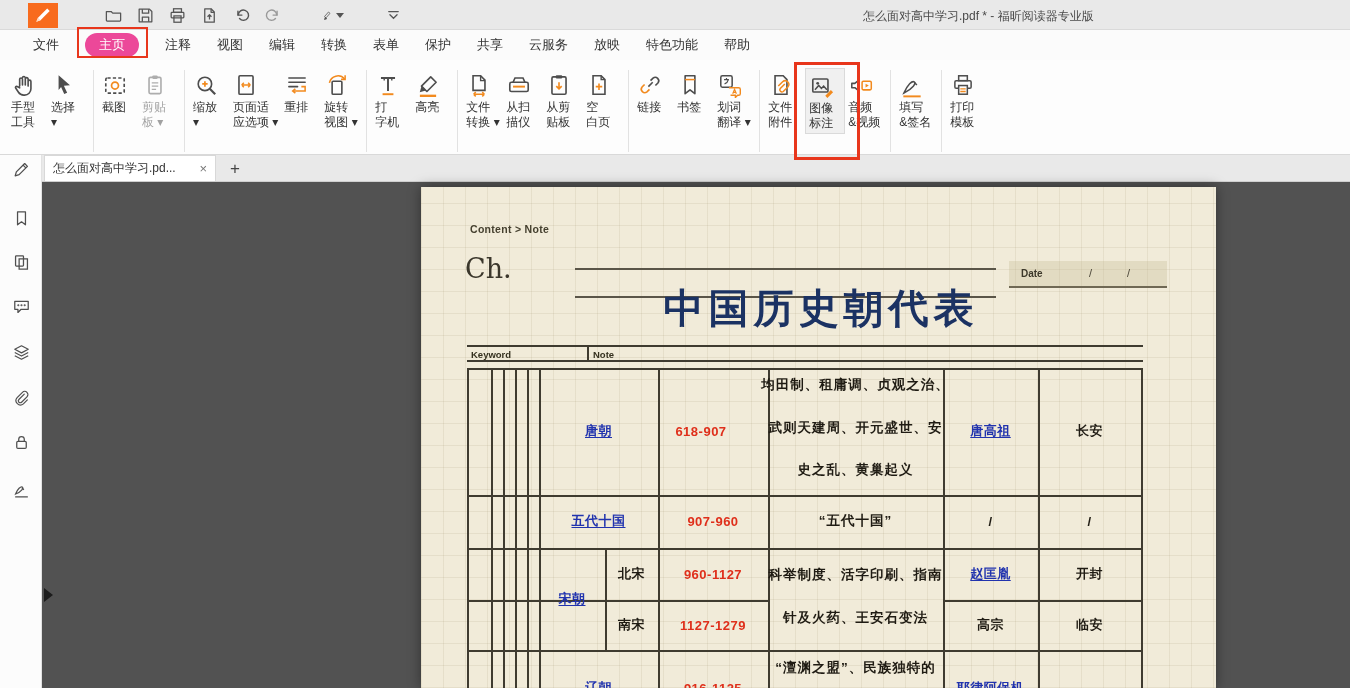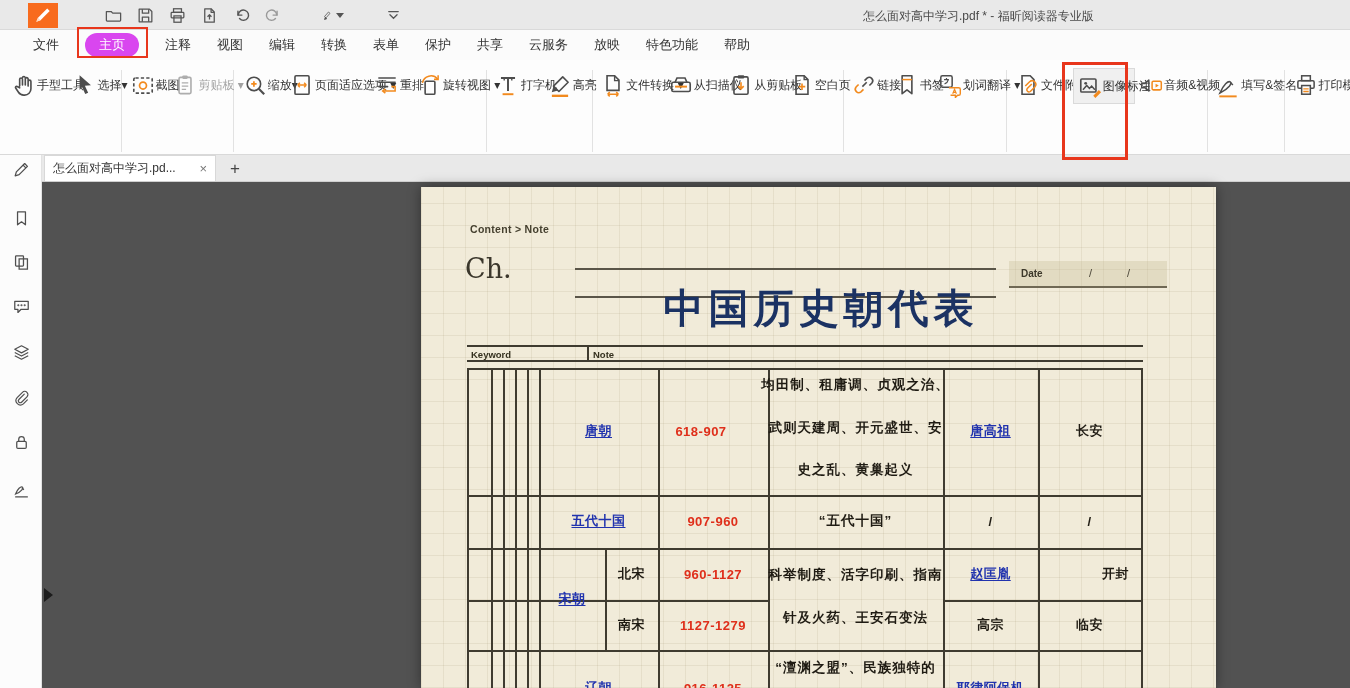--- a/index.html
+++ b/index.html
@@ -14,26 +14,26 @@
   .tb-icon { width:22px; height:22px; display:flex; align-items:center; justify-content:center; }
   .tb-icon svg { display:block; }
   .tb-caret { width:0; height:0; border-left:4px solid transparent; border-right:4px solid transparent; border-top:5px solid #555; margin-left:2px; }
   .tb-gap { width:18px; }
   .tb-title { position:absolute; left:835px; top:8px; font-size:12px; color:#4a4a4a; white-space:nowrap;margin-left:28px; }
 
   
   .menubar { position:absolute; left:0; top:30px; width:100%; height:30px; background:#fbfbfb; display:flex; align-items:center; padding-left:33px; gap:26px; }
   .menu-item { font-size:13px; color:#333; white-space:nowrap; cursor:default; }
   .menu-item-wrap { position:relative; display:flex; align-items:center; }
-  .menu-pill { display:inline-block; background:#d946ef; color:#fff; padding:3px 14px; border-radius:12px; font-size:13px; white-space:nowrap; }
+  .menu-pill { display:inline-block; background:#ec4899; color:#fff; padding:3px 14px; border-radius:12px; font-size:13px; white-space:nowrap; }
   .frame { position:absolute; border:2px solid #e8361c; pointer-events:none; z-index:20; }
 
   
   .ribbon { position:absolute; left:0; top:60px; width:100%; height:95px; background:#fdfdfd; border-bottom:1px solid #d9d9d9; display:flex; align-items:flex-start; padding:8px 0 0 8px; z-index:3; }
-  .rbtn { position:relative; display:flex; align-items:center; min-width:40px; padding:2px 3px; }
+  .rbtn { position:relative; display:flex; flex-direction:column; align-items:flex-start; min-width:40px; padding:2px 3px; }
   .rbtn.pressed { background:#f0f0f0; border:1px solid #dadada; }
   .rbtn.disabled { opacity:.45; }
   .ricon { height:30px; display:flex; align-items:center; }
   .ricon svg { display:block; }
   .rl { font-size:12px; line-height:15px; color:#333; white-space:nowrap; }
   .rsep { width:1px; align-self:stretch; background:#e2e2e2; margin:2px 5px; }
 
   
   .tabbar { position:absolute; left:42px; top:155px; right:0; height:27px; background:#e9e9e9; border-bottom:1px solid #cfcfcf; display:flex; align-items:flex-end; }
   .tab { width:172px; height:26px; background:#fff; border:1px solid #d8d8d8; border-bottom:none; display:flex; align-items:center; gap:6px; padding:0 8px; margin-left:2px; }
@@ -541,21 +541,21 @@
 
       <div class="cell c-link" style="left:118px; top:403px; width:66px;">宋朝</div>
       <div class="cell c-dark" style="left:184px; top:378px; width:53px;">北宋</div>
       <div class="cell c-dark" style="left:184px; top:429px; width:53px;">南宋</div>
       <div class="cell c-red" style="left:237px; top:378px; width:110px;">960-1127</div>
       <div class="cell c-red" style="left:237px; top:429px; width:110px;">1127-1279</div>
       <div class="cell c-dark c-note" style="left:347px; top:379px; width:175px;">科举制度、活字印刷、指南</div>
       <div class="cell c-dark c-note" style="left:347px; top:422px; width:175px;">针及火药、王安石变法</div>
       <div class="cell c-link" style="left:522px; top:378px; width:95px;">赵匡胤</div>
       <div class="cell c-dark" style="left:522px; top:429px; width:95px;">高宗</div>
-      <div class="cell c-dark" style="left:617px; top:378px; width:103px;margin-left:26px;">开封</div>
+      <div class="cell c-dark" style="left:617px; top:378px; width:103px;">开封</div>
       <div class="cell c-dark" style="left:617px; top:429px; width:103px;">临安</div>
 
       <div class="cell c-dark c-note" style="left:347px; top:472px; width:175px;">“澶渊之盟”、民族独特的</div>
       <div class="cell c-link" style="left:118px; top:492px; width:119px;">辽朝</div>
       <div class="cell c-red" style="left:237px; top:492px; width:110px;">916-1125</div>
       <div class="cell c-link" style="left:522px; top:492px; width:95px;">耶律阿保机</div>
     </div>
   </div>
 
 </div>

